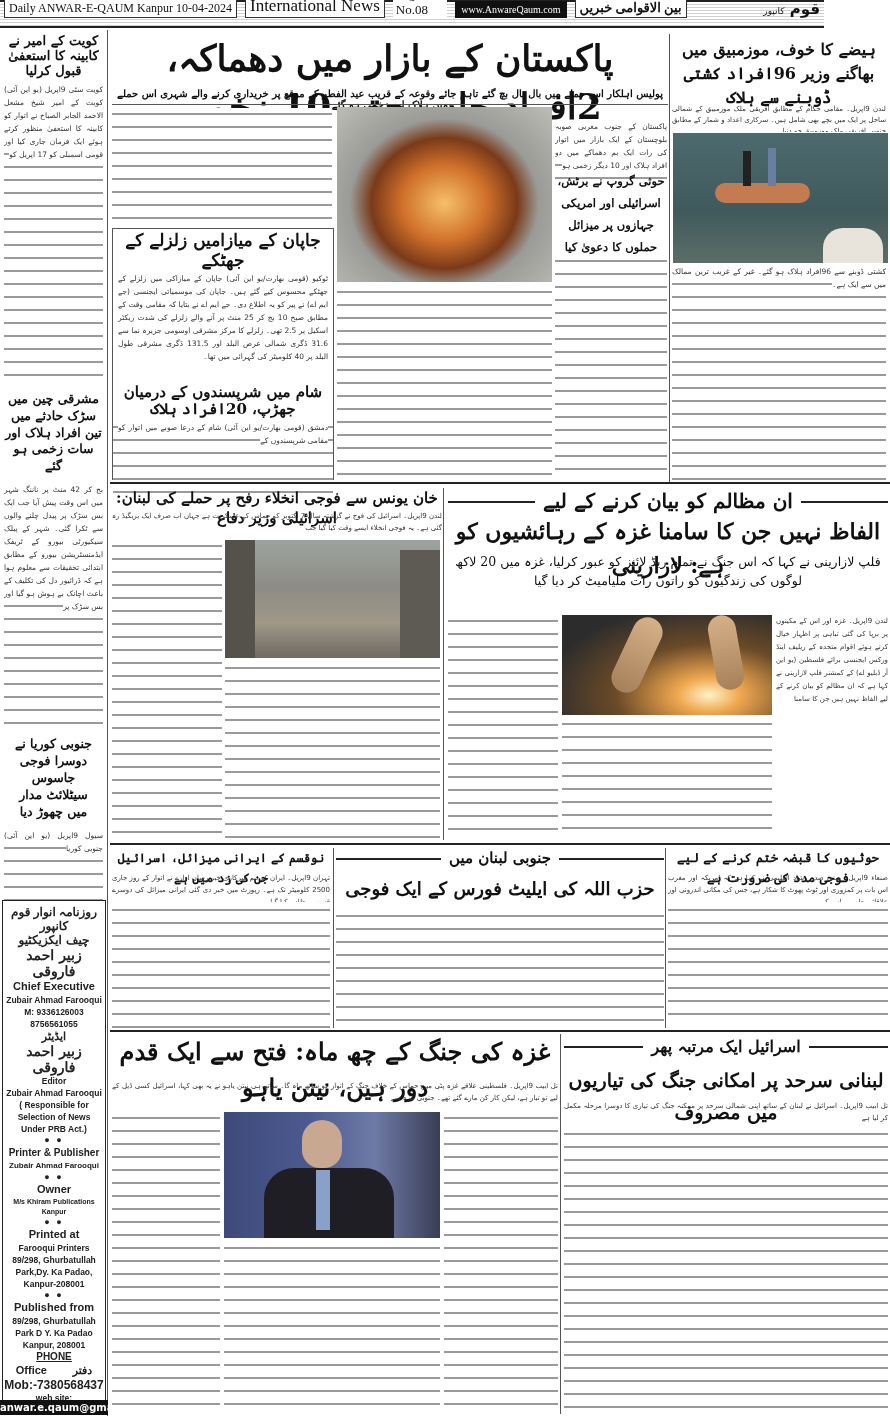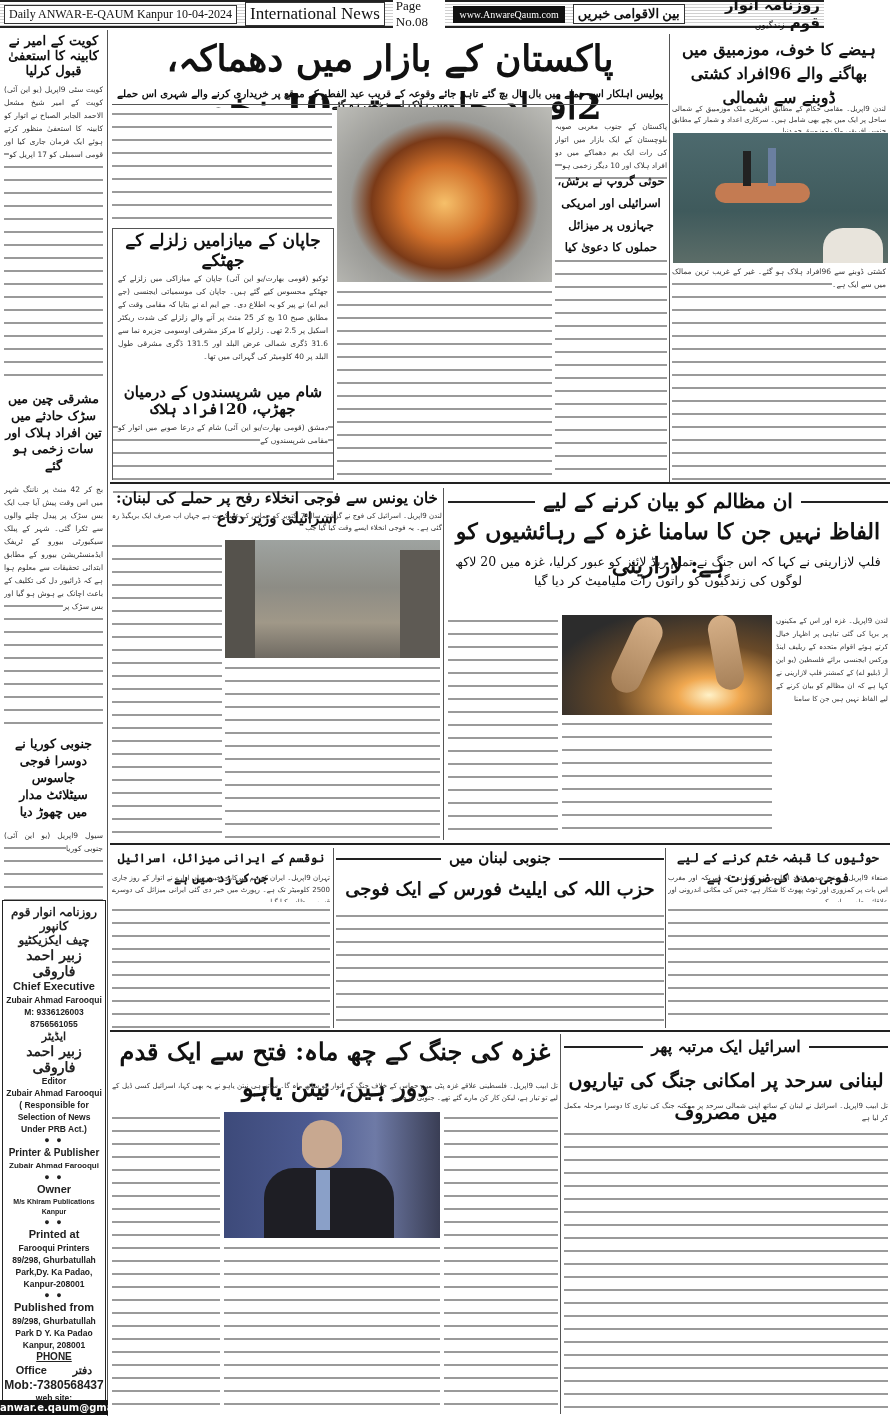--- a/index.html
+++ b/index.html
@@ -1,18 +1,18 @@
 <!DOCTYPE html>
 <html><head>
 <meta charset="utf-8">
 <style>
 *{box-sizing:border-box;margin:0;padding:0}
 body{width:890px;height:1416px;background:#fff;font-family:"DejaVu Sans",sans-serif;color:#111;position:relative;overflow:hidden}
 .abs{position:absolute}
-.masthead{left:0;top:0;width:824px;height:28px;background:repeating-linear-gradient(#fff 0 2px,#d0d0d0 2px 3px);border-top:2px solid #222;border-bottom:2px solid #222;display:flex;align-items:center;padding:8px 4px;gap:8px}
+.masthead{left:0;top:0;width:824px;height:28px;background:repeating-linear-gradient(#fff 0 2px,#d0d0d0 2px 3px);border-top:2px solid #222;border-bottom:2px solid #222;display:flex;align-items:flex-end;padding:8px 4px;gap:8px}
 .mh-box{background:#fff;border:1px solid #333;padding:1px 4px;white-space:nowrap;font-family:"Liberation Serif",serif}
 .mh-left{font-size:12px}
 .mh-intl{font-size:17px;font-family:"Liberation Serif",serif}
 .mh-page{font-size:13px;background:#fff;padding:0 3px;font-family:"Liberation Serif",serif}
 .mh-web{background:#111;color:#fff;font-size:10px;padding:3px 6px;font-family:"Liberation Serif",serif}
 .mh-urdu-box{font-size:13px;font-weight:bold;direction:rtl}
 .mh-brand{font-size:15px;font-weight:bold;direction:rtl;margin-left:auto}
 .urdu{direction:rtl;text-align:right}
 .hl{font-family:"DejaVu Serif",serif;font-weight:bold;line-height:1.15;text-align:center;direction:rtl}
 .body-text{font-size:7.5px;line-height:13px;color:#333;direction:rtl;text-align:justify;overflow:hidden}
@@ -30,21 +30,21 @@
 </style>
 </head>
 <body>
 
 <div class="abs masthead">
   <span class="mh-box mh-left">Daily ANWAR-E-QAUM Kanpur 10-04-2024</span>
   <span class="mh-box mh-intl">International News</span>
   <span class="mh-page">Page No.08</span>
   <span class="mh-web">www.AnwareQaum.com</span>
   <span class="mh-box mh-urdu-box">بین الاقوامی خبریں</span>
-  <span class="mh-brand"><span>روزنامہ انوار قوم</span> <span style="font-size:9px;font-weight:normal">زندگیوں</span></span>
+  <span class="mh-brand"><span>روزنامہ انوار قوم</span> <span style="font-size:9px;font-weight:normal">کانپور</span></span>
 </div>
 
 <div class="abs" style="left:0;top:30px;width:108px;height:1386px;border-right:1px solid #555">
   <div class="hl" style="font-size:13px;padding:4px 4px 2px">کویت کے امیر نے کابینہ کا استعفیٰ قبول کرلیا</div>
   <div class="body-text lines" style="margin:2px 4px;height:300px"><span style="background:#fff">کویت سٹی 9اپریل (یو این آئی) کویت کے امیر شیخ مشعل الاحمد الجابر الصباح نے اتوار کو کابینہ کا استعفیٰ منظور کرتے ہوئے ایک فرمان جاری کیا اور قومی اسمبلی کو 17 اپریل کو</span></div>
   <div class="hl" style="font-size:12.5px;padding:6px 4px;line-height:1.35">مشرقی چین میں سڑک حادثے میں تین افراد ہلاک اور سات زخمی ہو گئے</div>
   <div class="body-text lines" style="margin:2px 4px;height:245px"><span style="background:#fff">بج کر 42 منٹ پر ناننگ شہر میں اس وقت پیش آیا جب ایک بس سڑک پر پیدل چلنے والوں سے ٹکرا گئی۔ شہر کے پبلک سیکیورٹی بیورو کے ٹریفک ایڈمنسٹریشن بیورو کے مطابق ابتدائی تحقیقات سے معلوم ہوا ہے کہ ڈرائیور دل کی تکلیف کے باعث اچانک بے ہوش ہو گیا اور بس سڑک پر</span></div>
   <div class="hl" style="font-size:12.5px;padding:6px 12px;line-height:1.35">جنوبی کوریا نے دوسرا فوجی جاسوس سیٹلائٹ مدار میں چھوڑ دیا</div>
   <div class="body-text lines" style="margin:2px 4px;height:80px"><span style="background:#fff">سیول 9اپریل (یو این آئی) جنوبی کوریا</span></div>
 
@@ -83,21 +83,21 @@
     <div class="sb-small">www.anwareqaum.com</div>
 
   </div>
   <div class="abs email-bar" style="left:0;top:1370px;width:108px">anwar.e.qaum@gmail.com</div>
 </div>
 
 <div class="abs hl" style="left:112px;top:34px;width:556px;font-size:36px;line-height:48px">پاکستان کے بازار میں دھماکہ، 2افراد جاں بحق، 10 زخمی</div>
 <div class="abs urdu" style="left:112px;top:88px;width:556px;font-size:10px;font-weight:bold;text-align:center;font-family:'DejaVu Serif',serif">پولیس اہلکار اس حملے میں بال بال بچ گئے تاہم جائے وقوعہ کے قریب عید الفطر کے موقع پر خریداری کرنے والے شہری اس حملے میں ہلاک اور زخمی ہو گئے</div>
 <div class="abs hrule" style="left:112px;top:104px;width:556px"></div>
 
-<div class="abs hl" style="left:672px;top:38px;width:214px;font-size:16px;line-height:24px">ہیضے کا خوف، موزمبیق میں بھاگنے والے 96افراد کشتی ڈوبنے سے شمالی</div>
+<div class="abs hl" style="left:672px;top:38px;width:214px;font-size:16px;line-height:24px">ہیضے کا خوف، موزمبیق میں بھاگنے وزیر 96افراد کشتی ڈوبنے سے ہلاک</div>
 <div class="abs body-text" style="left:672px;top:104px;width:214px;height:28px;font-size:7px;line-height:11px">لندن 9اپریل۔ مقامی حکام کے مطابق افریقی ملک موزمبیق کے شمالی ساحل پر ایک میں بچے بھی شامل ہیں۔ سرکاری اعداد و شمار کے مطابق جنوبی افریقی ملک موزمبیق جو دنیا</div>
 <div class="abs photo" style="left:673px;top:133px;width:215px;height:130px;background:linear-gradient(#4d6a6e,#3f5a5c 60%,#5c6d68)">
   <div style="position:absolute;left:42px;top:50px;width:95px;height:20px;background:#c47b52;border-radius:10px"></div>
   <div style="position:absolute;left:70px;top:18px;width:8px;height:35px;background:#222"></div>
   <div style="position:absolute;left:95px;top:15px;width:8px;height:38px;background:#6a7fa0"></div>
   <div style="position:absolute;left:150px;top:95px;width:60px;height:35px;background:#e8e4dc;border-radius:20px 20px 0 0"></div>
 </div>
 <div class="abs body-text lines" style="left:672px;top:265px;width:214px;height:215px"><span style="background:#fff">کشتی ڈوبنے سے 96افراد ہلاک ہو گئے۔ غیر کے غریب ترین ممالک میں سے ایک ہے۔</span></div>
 <div class="abs vrule" style="left:669px;top:34px;height:448px"></div>
 

